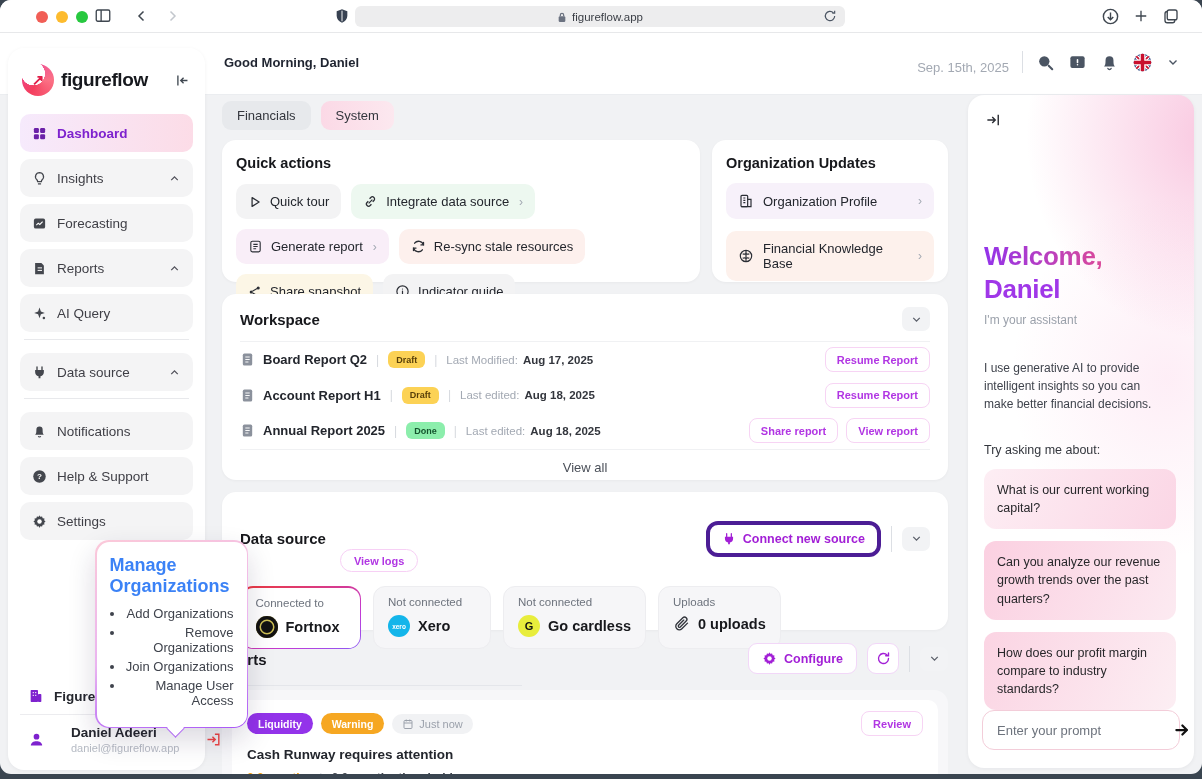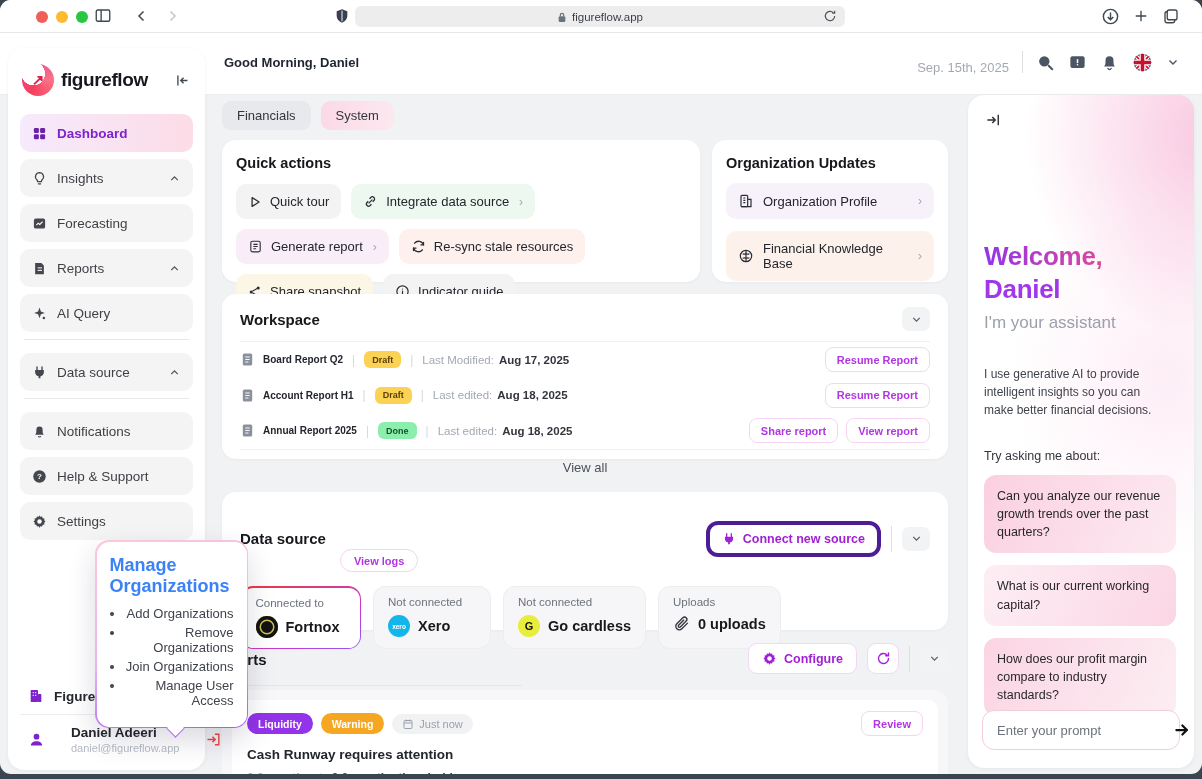--- a/index.html
+++ b/index.html
@@ -76,27 +76,27 @@
   .qa-btn .arr { color:#a3a9b3; font-size:12px; margin-left:2px; }
   .qa0 { background:#f3f3f4; } .qa1 { background:#edf8f0; } .qa2 { background:#f9eef8; }
   .qa3 { background:#fdf0ed; } .qa4 { background:#fcf6e6; } .qa5 { background:#f3f3f4; }
 
   .ou { left:712px; top:140px; width:236px; height:142px; padding:15px 14px; }
   .ou-item { display:flex; align-items:center; gap:9px; margin-top:12px; padding:10px 12px; border-radius:10px; font-size:13px; color:#23262d; }
   .ou0 { background:#f7f1fa; } .ou1 { background:#fdf1ec; }
   .ou-item .arr { margin-left:auto; color:#a3a9b3; font-size:12px; }
   .ou-item .oicon { display:flex; color:#2b2e35; }
 
-  .ws { left:222px; top:294px; width:726px; height:165px; padding:13px 18px 4px; }
+  .ws { left:222px; top:294px; width:726px; height:186px; padding:13px 18px 4px; }
   .ws-head { display:flex; align-items:center; }
   .sq-btn { margin-left:auto; width:28px; height:24px; background:#f2f3f5; border-radius:7px; display:flex; align-items:center; justify-content:center; color:#5b606a; }
   .ws-rows { border-top:1px solid #f0f1f3; margin-top:10px; }
   .ws-row { display:flex; align-items:center; height:35.5px; }
   .ws-row .dicon { display:flex; color:#8b919c; margin-right:8px; }
-  .ws-name { font-size:10px; font-weight:bold; color:#23262d; }
+  .ws-name { font-size:13px; font-weight:bold; color:#23262d; }
   .pipe { color:#d6d9de; margin:0 9px; font-size:12px; }
   .badge { font-size:9px; font-weight:bold; padding:3.5px 8px; border-radius:6px; }
   .badge.draft { background:#fcd255; color:#59400a; }
   .badge.done { background:#8ceeac; color:#14532d; }
   .ws-dl { font-size:11.5px; color:#a3a9b3; }
   .ws-date { font-size:11.5px; font-weight:bold; color:#33363d; margin-left:5px; }
   .ws-actions { margin-left:auto; display:flex; gap:8px; }
   .ghost-btn { font-size:11px; font-weight:bold; color:#b136e3; background:#fff; border:1px solid #f7d4f4; border-radius:8px; padding:5.5px 11px; }
   .view-all { text-align:center; font-size:13px; color:#4b5059; padding-top:10px; border-top:1px solid #f0f1f3; }
 
@@ -138,21 +138,21 @@
   .assistant { position:absolute; left:968px; top:95px; width:226px; height:673px; background:
       radial-gradient(300px 330px at 108% 6%, rgba(236,72,153,.30), rgba(236,72,153,0) 62%),
       radial-gradient(260px 300px at 88% 42%, rgba(244,114,182,.12), rgba(244,114,182,0) 60%),
       #fff;
       border-radius:16px; box-shadow:0 1px 4px rgba(20,24,32,.05); padding:16px; }
   .as-collapse { color:#2b2e35; display:inline-flex; }
   .welcome1 { margin-top:108px; font-size:26px; font-weight:bold; letter-spacing:-.3px;
               background:linear-gradient(90deg,#9333ea 0%,#d9499b 60%,#ef5b5b 100%);
               -webkit-background-clip:text; background-clip:text; color:transparent; }
   .welcome2 { font-size:26px; font-weight:bold; color:#a037e8; letter-spacing:-.3px; margin-top:2px; }
-  .as-sub { font-size:17px; color:#9ba1ab; margin-top:8px; }
+  .as-sub { font-size:12px; color:#9ba1ab; margin-top:8px; }
   .as-desc { font-size:12px; color:#3f434c; line-height:1.5; margin-top:32px; width:178px; }
   .as-try { font-size:12.5px; color:#33363d; margin-top:30px; }
   .chip { width:192px; border-radius:12px; padding:12px 13px; font-size:12.5px; color:#27272a; line-height:1.45; margin-top:12px; }
   .chip.c0 { background:linear-gradient(115deg,#fbd0e1 0%,#fceaf1 100%); }
   .chip.c1 { background:linear-gradient(115deg,#fdeef4 0%,#fbd6e5 100%); }
   .chip.c2 { background:linear-gradient(115deg,#fbd4e3 0%,#fceef3 100%); }
   .prompt { position:absolute; left:14px; right:14px; bottom:18px; height:40px; border:1.5px solid #f3cdd9; border-radius:12px;
             background:#fff; display:flex; align-items:center; padding:0 10px 0 14px; }
   .prompt input { border:none; outline:none; flex:1; font-size:13px; color:#a21caf; font-family:"Liberation Sans",sans-serif; background:transparent; }
   .prompt input::placeholder { color:#6d737d; }
@@ -698,22 +698,22 @@
       <svg width="18" height="18" viewBox="0 0 24 24" fill="none" stroke="currentColor" stroke-width="1.9">
           <path d="M19 5v14"></path>
           <path d="M4.5 12H15M11 8l4 4-4 4"></path>
         </svg>
     </span>
     <div class="welcome1">Welcome,</div>
     <div class="welcome2">Daniel</div>
     <div class="as-sub">I'm your assistant</div>
     <div class="as-desc">I use generative AI to provide intelligent insights so you can make better financial decisions.</div>
     <div class="as-try">Try asking me about:</div>
+    <div class="chip c1">What is our current working capital?</div>
     <div class="chip c0">Can you analyze our revenue growth trends over the past quarters?</div>
-    <div class="chip c1">What is our current working capital?</div>
     <div class="chip c2">How does our profit margin compare to industry standards?</div>
     <div class="prompt">
       <input type="text" placeholder="Enter your prompt" style="">
       <span class="send-btn">
         <svg width="18" height="18" viewBox="0 0 24 24" fill="none" stroke="currentColor" stroke-width="3" stroke-linecap="round" stroke-linejoin="round">
             <path d="M4.5 12h13.5"></path>
             <path d="M12.5 6l6 6-6 6"></path>
           </svg>
       </span>
     </div>

